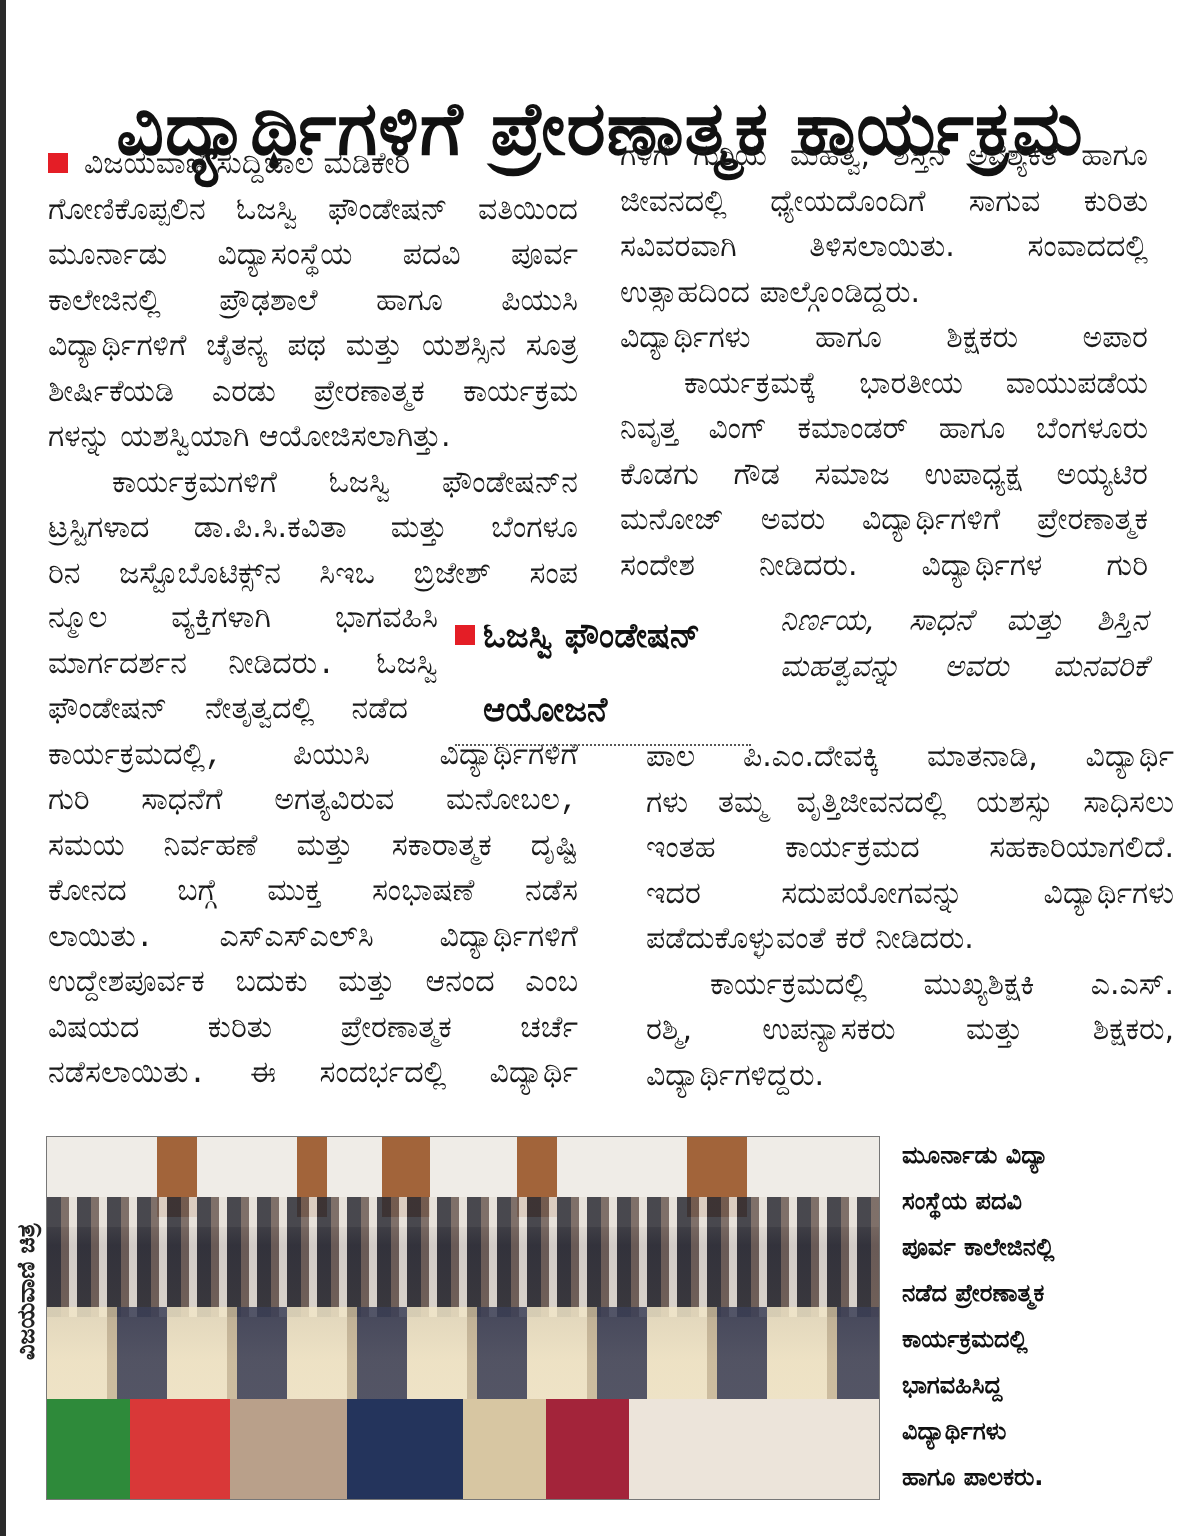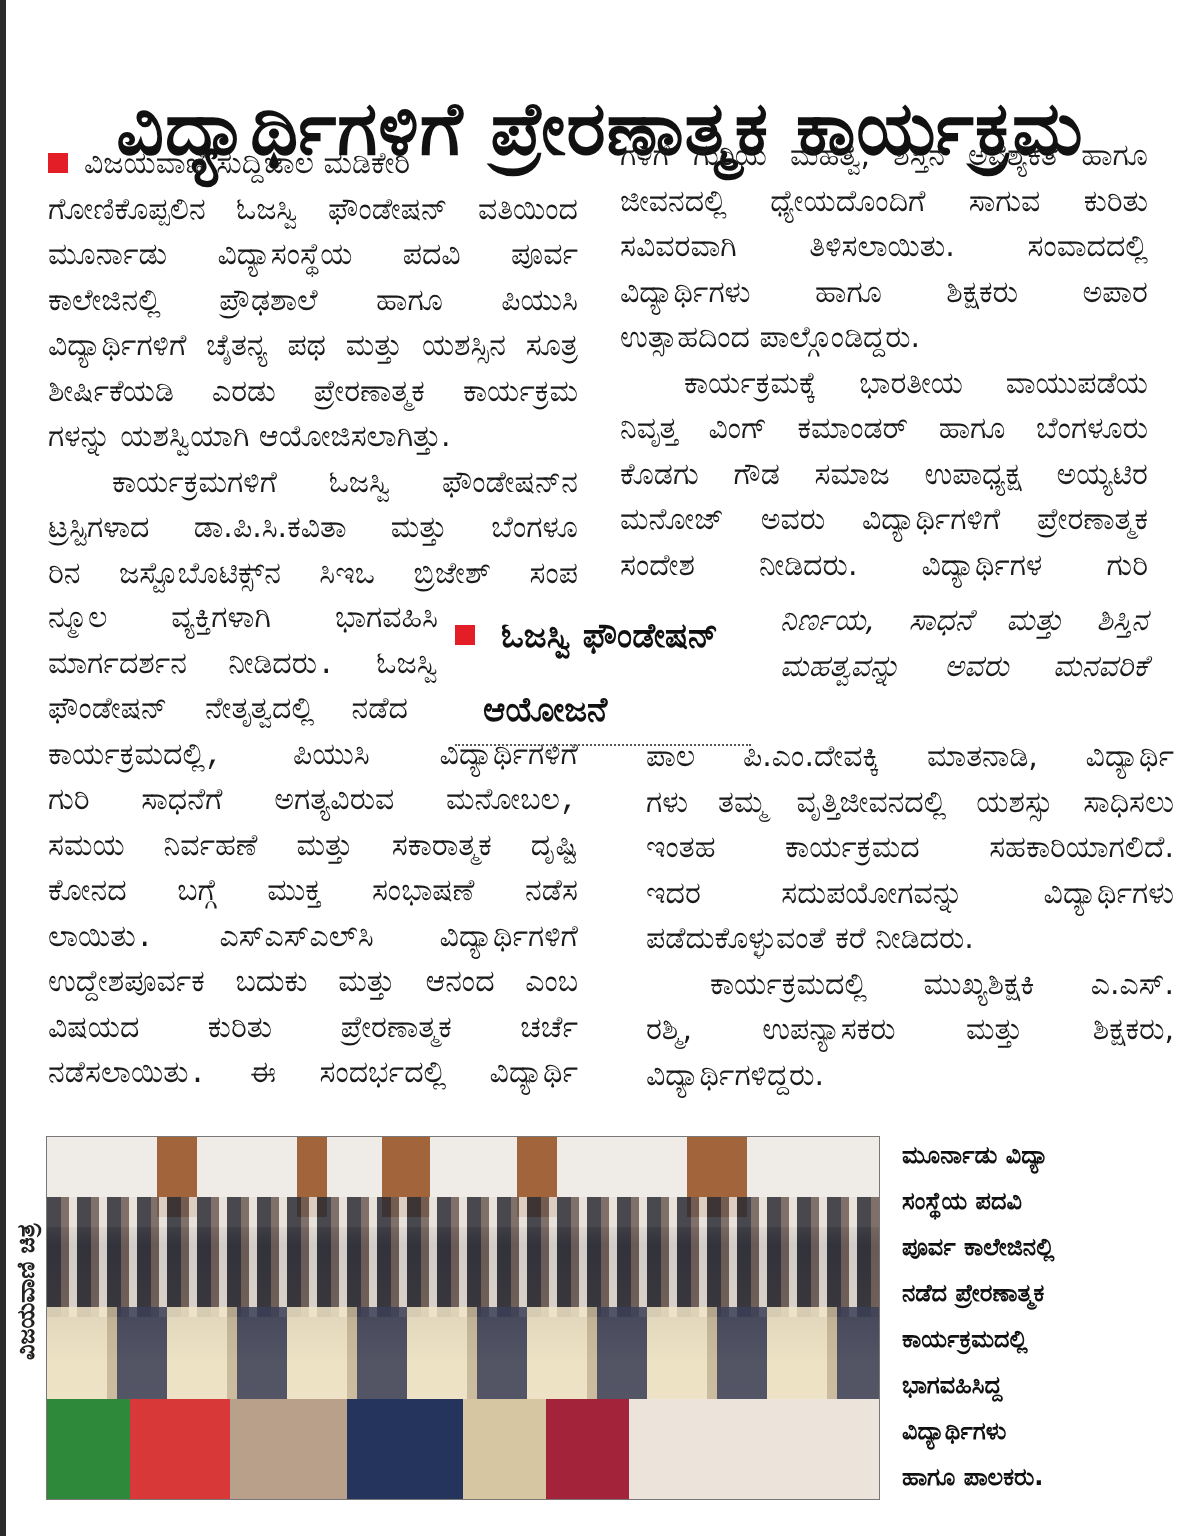--- a/index.html
+++ b/index.html
@@ -15,21 +15,21 @@
   .col .indent { padding-left:64px; }
   .col1 { left:48px; top:140px; width:530px; }
   .col1b { left:48px; top:597px; width:530px;font-family:Liberation Mono, monospace; }
   .col2 { left:620px; top:132px; width:528px; }
   .col2b { left:780px; top:597px; width:368px;font-style:italic; }
   .col2c { left:646px; top:733px; width:528px; }
   .dateline { display:flex; align-items:center; gap:16px; }
   .bullet { display:inline-block; width:20px; height:20px; background:#e41e26; flex:none; }
   .dateline-text { font-weight:normal; }
   .subhead { position:absolute; left:455px; top:610px; width:300px; }
-  .subhead .row { font-weight:bold; font-size:34px; line-height:50px; color:#111; white-space:nowrap; display:flex; align-items:center; gap:26px; }
+  .subhead .row { font-weight:bold; font-size:34px; line-height:50px; color:#111; white-space:nowrap; display:flex; align-items:center; gap:8px; }
   .subhead .row2 { padding-left:28px;margin-top:24px; }
   .subhead .dots { border-bottom:2px dotted #555; width:296px; margin-top:10px; }
   .photo { position:absolute; left:46px; top:1136px; width:832px; height:362px; overflow:hidden;
            border:1px solid #777;
            background:linear-gradient(180deg,#e9e6e1 0%,#ddd8d1 22%,#5c5a6a 30%,#8a7f78 48%,#d8c8b0 62%,#ece4da 100%); }
   .photo .wall { position:absolute; left:0; top:0; width:100%; height:90px; background:#efece7; }
   .photo .door { position:absolute; top:0; height:80px; background:#a2643a; }
   .photo .crowd { position:absolute; left:0; top:60px; width:100%; height:120px;
                   background:repeating-linear-gradient(90deg,#2b2b33 0 14px,#6b5a53 14px 22px,#e6e0d8 22px 30px); opacity:.85; }
   .photo .chairs { position:absolute; left:0; top:170px; width:100%; height:110px;
@@ -75,22 +75,22 @@
   <span class="line">ಲಾಯಿತು. ಎಸ್‌ಎಸ್‌ಎಲ್‌ಸಿ ವಿದ್ಯಾರ್ಥಿಗಳಿಗೆ</span>
   <span class="line">ಉದ್ದೇಶಪೂರ್ವಕ ಬದುಕು ಮತ್ತು ಆನಂದ ಎಂಬ</span>
   <span class="line">ವಿಷಯದ ಕುರಿತು ಪ್ರೇರಣಾತ್ಮಕ ಚರ್ಚೆ</span>
   <span class="line">ನಡೆಸಲಾಯಿತು. ಈ ಸಂದರ್ಭದಲ್ಲಿ ವಿದ್ಯಾರ್ಥಿ</span>
 </div>
 
 <div class="col col2">
   <span class="line">ಗಳಿಗೆ ಗುರಿಯ ಮಹತ್ವ, ಶಿಸ್ತಿನ ಅವಶ್ಯಕತೆ ಹಾಗೂ</span>
   <span class="line">ಜೀವನದಲ್ಲಿ ಧ್ಯೇಯದೊಂದಿಗೆ ಸಾಗುವ ಕುರಿತು</span>
   <span class="line">ಸವಿವರವಾಗಿ ತಿಳಿಸಲಾಯಿತು. ಸಂವಾದದಲ್ಲಿ</span>
+  <span class="line last">ಉತ್ಸಾಹದಿಂದ ಪಾಲ್ಗೊಂಡಿದ್ದರು.</span>
   <span class="line">ವಿದ್ಯಾರ್ಥಿಗಳು ಹಾಗೂ ಶಿಕ್ಷಕರು ಅಪಾರ</span>
-  <span class="line last">ಉತ್ಸಾಹದಿಂದ ಪಾಲ್ಗೊಂಡಿದ್ದರು.</span>
   <span class="line indent">ಕಾರ್ಯಕ್ರಮಕ್ಕೆ ಭಾರತೀಯ ವಾಯುಪಡೆಯ</span>
   <span class="line">ನಿವೃತ್ತ ವಿಂಗ್ ಕಮಾಂಡರ್ ಹಾಗೂ ಬೆಂಗಳೂರು</span>
   <span class="line">ಕೊಡಗು ಗೌಡ ಸಮಾಜ ಉಪಾಧ್ಯಕ್ಷ ಅಯ್ಯಟಿರ</span>
   <span class="line">ಮನೋಜ್ ಅವರು ವಿದ್ಯಾರ್ಥಿಗಳಿಗೆ ಪ್ರೇರಣಾತ್ಮಕ</span>
   <span class="line">ಸಂದೇಶ ನೀಡಿದರು. ವಿದ್ಯಾರ್ಥಿಗಳ ಗುರಿ</span>
 </div>
 
 <div class="subhead">
   <div class="row">
     <span class="bullet"></span>

